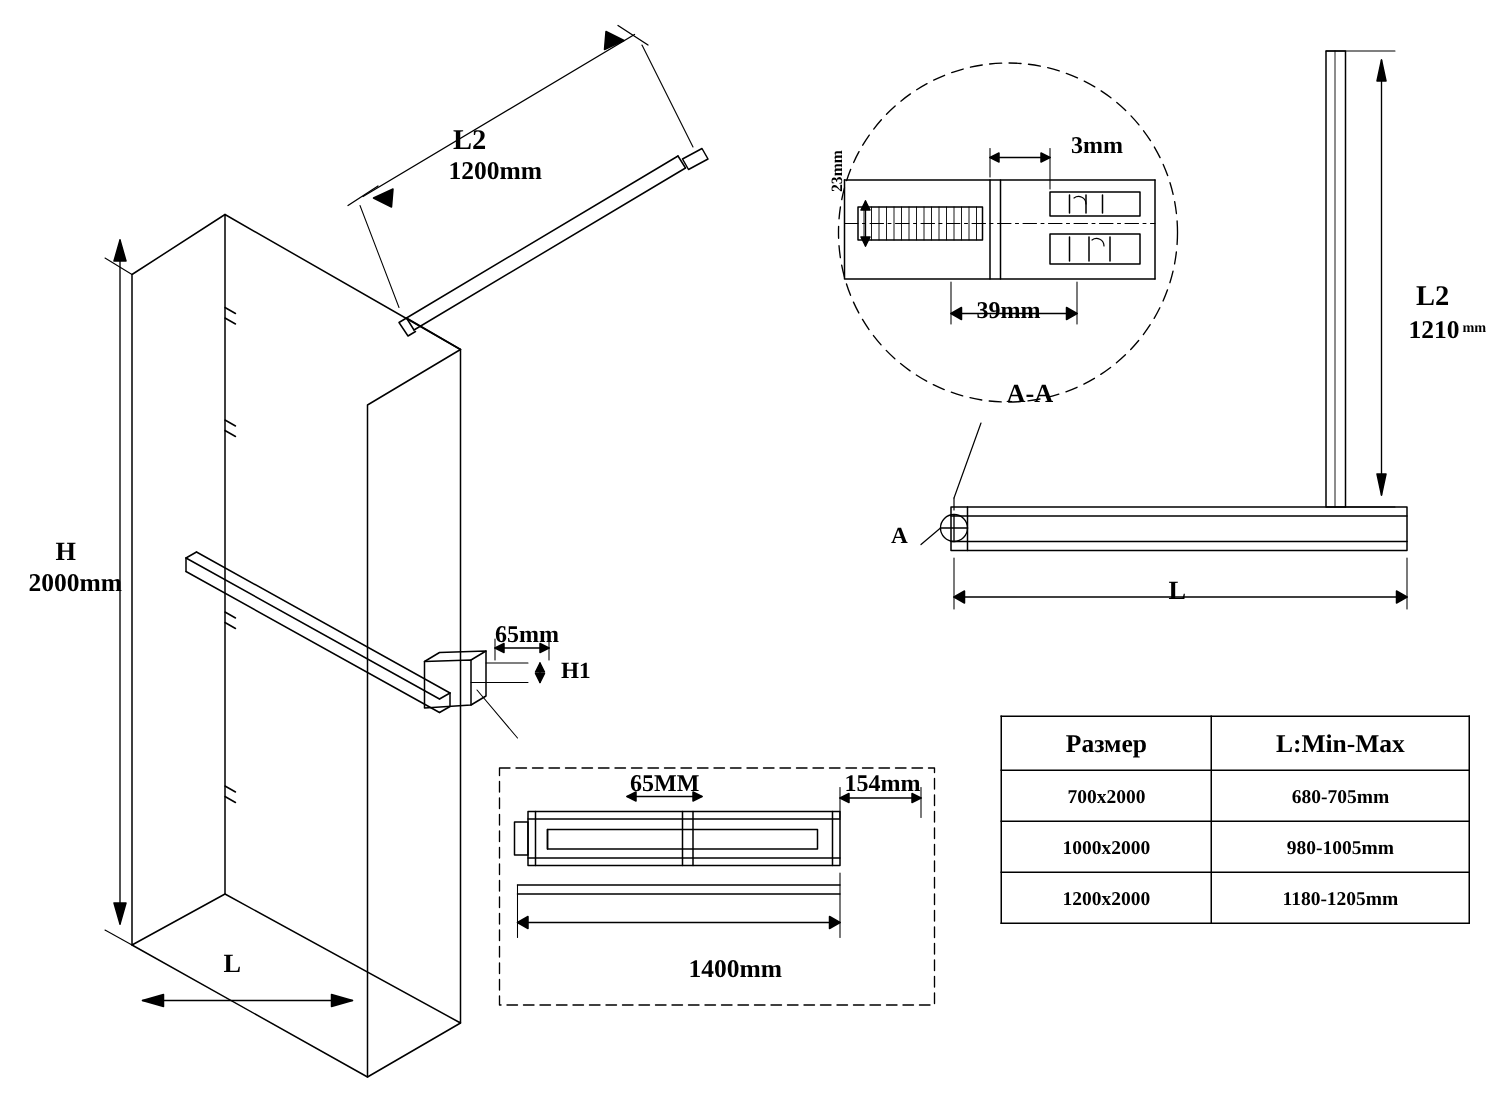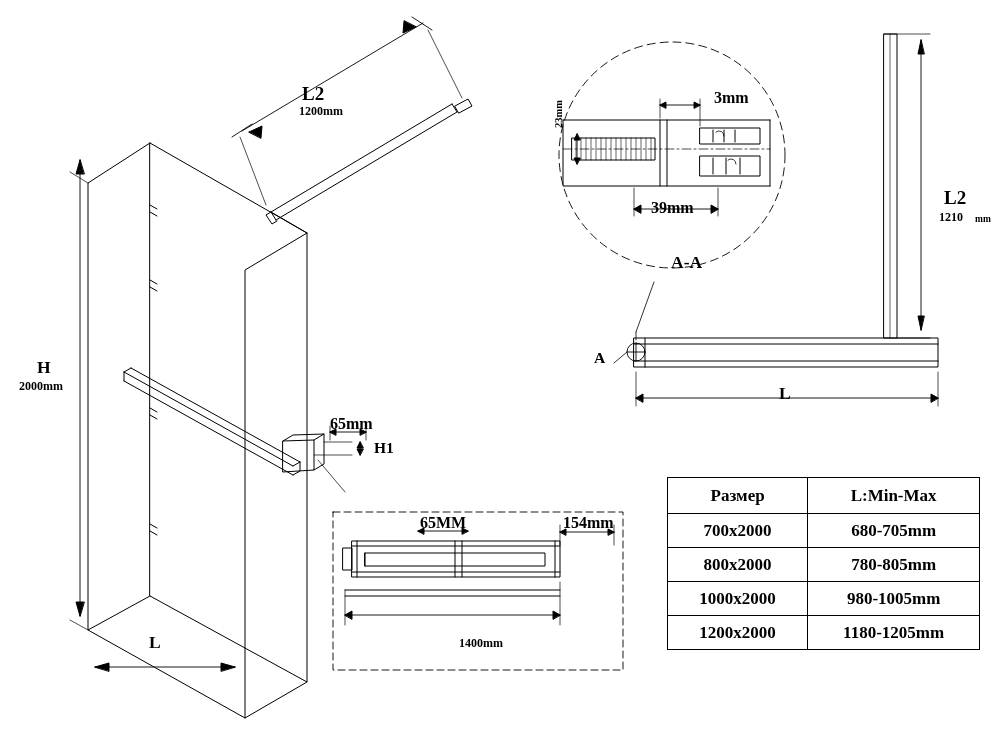--- a/index.html
+++ b/index.html
@@ -30,39 +30,39 @@
   .lbl {
     position: absolute;
     font-family: "Liberation Serif", serif;
     white-space: nowrap;
     line-height: 1.05;
   }
   .b { font-weight: bold; }
   .sz9  { font-size: 9.5px; }
   .sz10 { font-size: 10.5px; }
   .sz11 { font-size: 16px; }
-  .sz12 { font-size: 12px; }
+  .sz12 { font-size: 17px; }
   .sz15 { font-size: 15.5px; }
   .sz17 { font-size: 17.5px; }
   .sz19 { font-size: 19px; }
   
   #spec-table {
     position: absolute;
     left: 667px;
     top: 477px;
     width: 313px;
     border-collapse: collapse;
     font-family: "Liberation Serif", serif;
   }
   #spec-table th, #spec-table td {
     border: 1px solid #000;
     text-align: center;
     padding: 0;
     height: 33px;
-    font-size: 17px;
+    font-size: 13px;
     font-weight: bold;
   }
   #spec-table th {
     font-size: 17px;
     height: 35px;
   }
   #spec-table td:first-child, #spec-table th:first-child { width: 137px; }
   #spec-table td:last-child, #spec-table th:last-child { width: 168px; }
 </style>
 </head>
@@ -329,24 +329,20 @@
         <th>Размер</th>
         <th>L:Min-Max</th>
       </tr>
     </thead>
     <tbody>
       <tr>
         <td>700x2000</td>
         <td>680-705mm</td>
       </tr>
       <tr>
-        <td>800x2000</td>
-        <td>780-805mm</td>
-      </tr>
-      <tr>
         <td>1000x2000</td>
         <td>980-1005mm</td>
       </tr>
       <tr>
         <td>1200x2000</td>
         <td>1180-1205mm</td>
       </tr>
     </tbody>
   </table>
 

